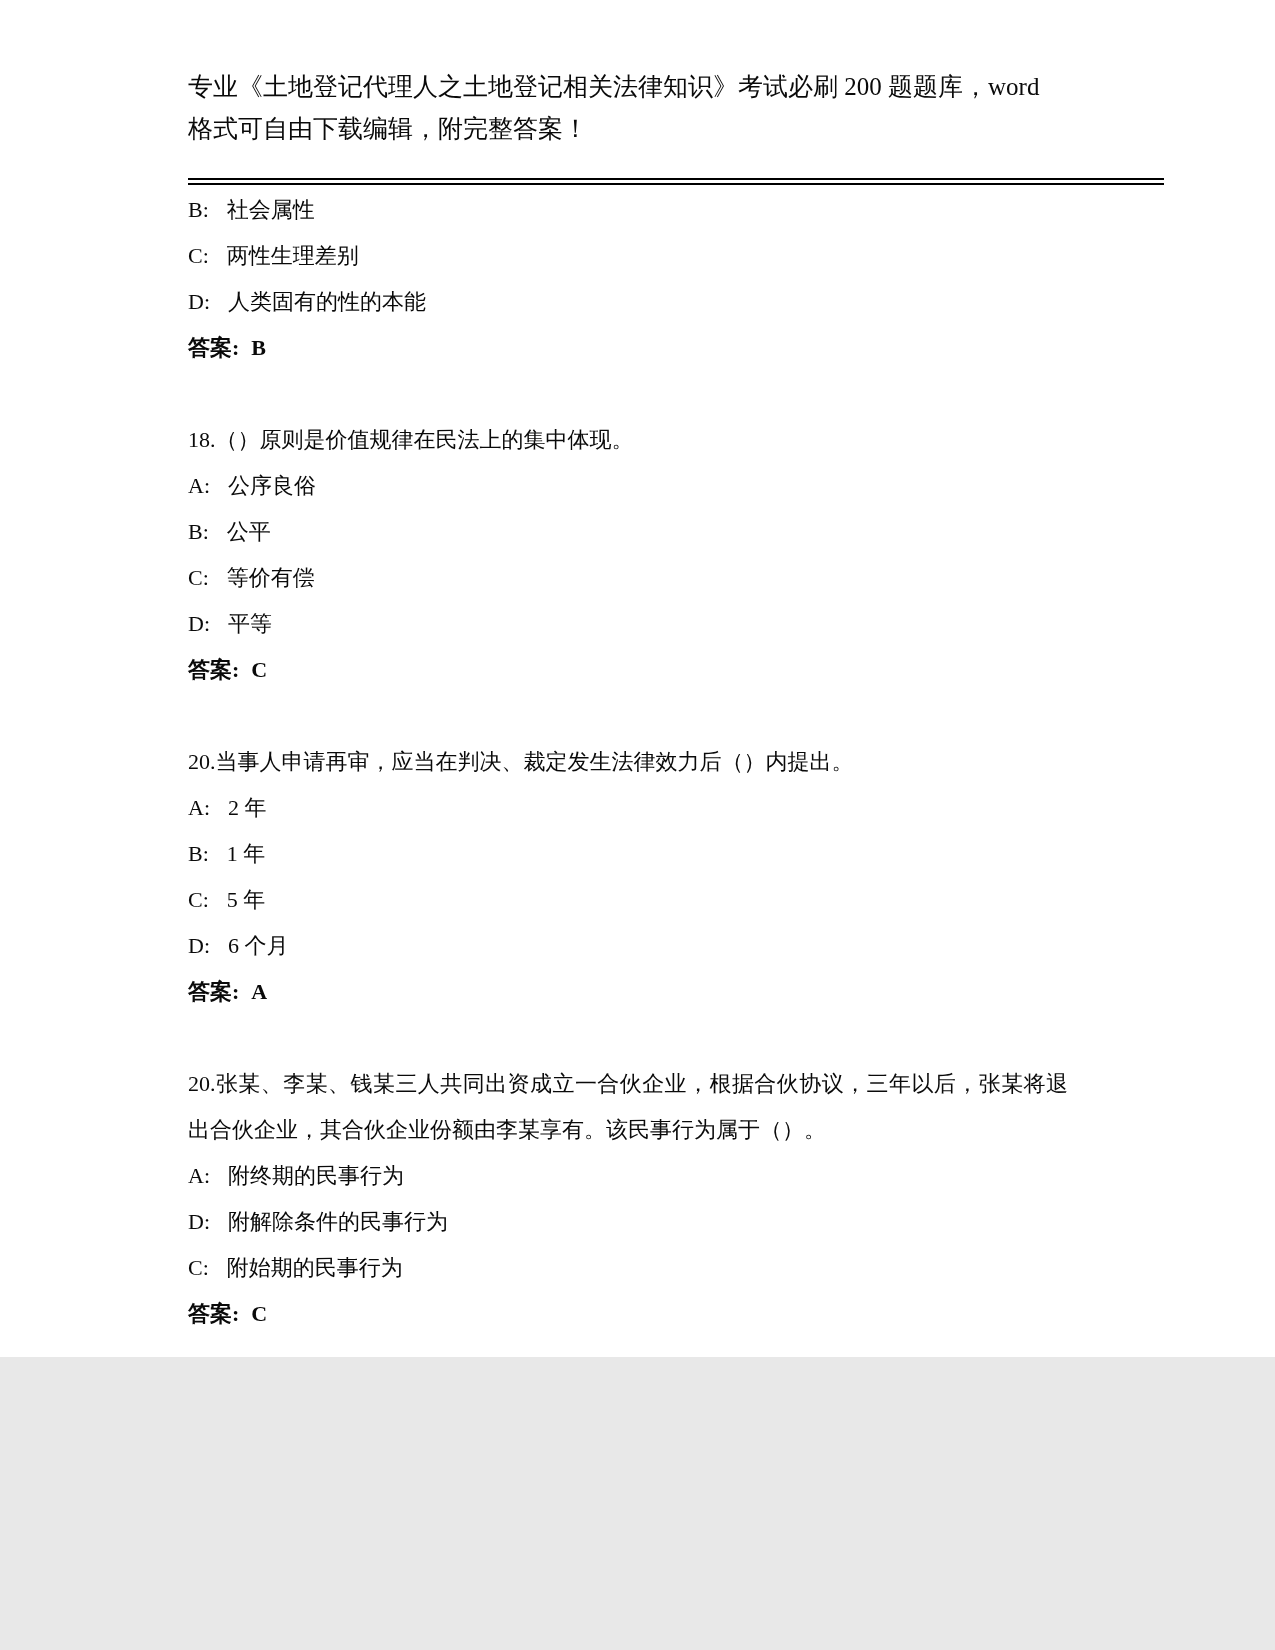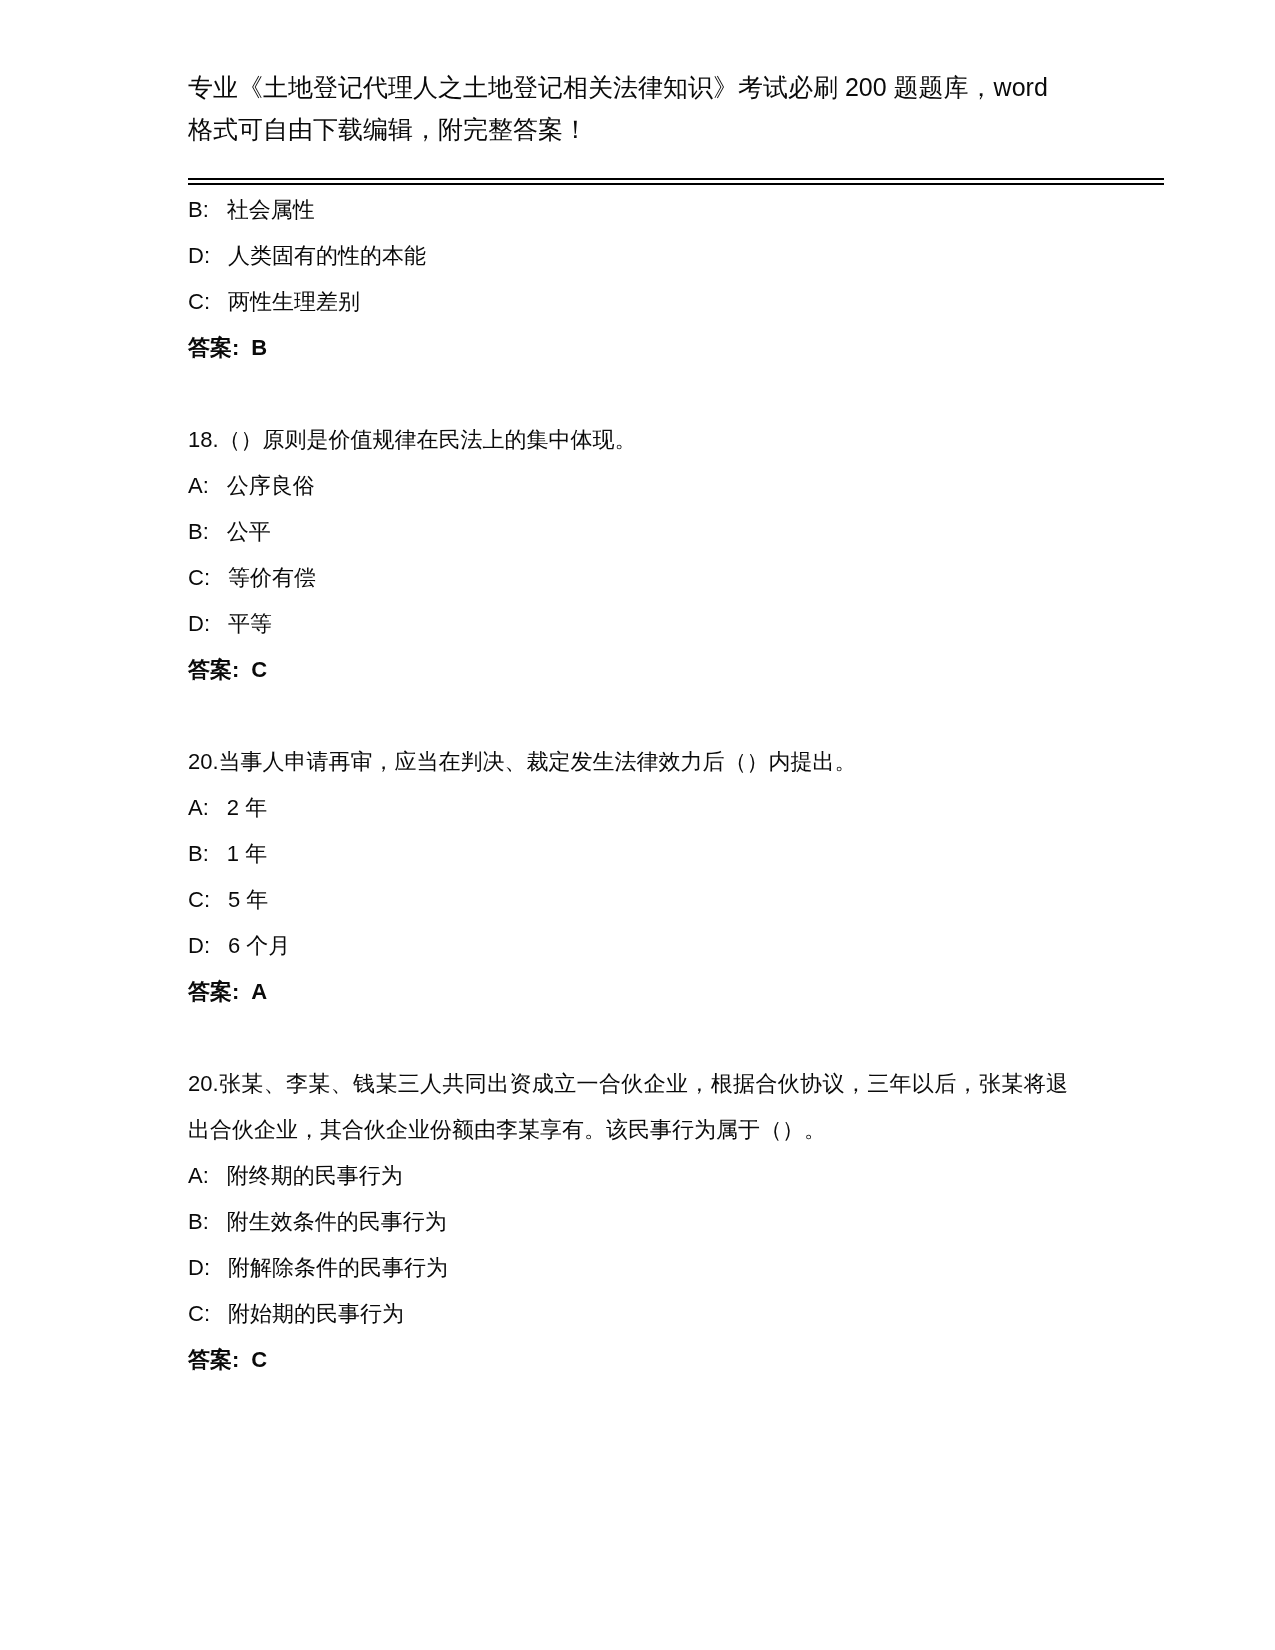--- a/index.html
+++ b/index.html
@@ -3,25 +3,25 @@
 <meta charset="utf-8">
 <style>
   html, body {
     margin: 0;
     padding: 0;
     background: #e8e8e8;
   }
   .page {
     position: relative;
     width: 1275px;
-    height: 1650px;
+    height: 1357px;
     margin: 0 auto;
     background: #ffffff;
     color: #000000;
-    font-family: Liberation Sans, sans-serif;
+    font-family: Liberation Serif, serif;
     overflow: hidden;
     box-sizing: border-box;
     padding: 66px 0 0 188px;
   }
   .header-text {
     width: 880px;
     margin: 0;
     font-size: 25px;
     line-height: 42px;
     font-weight: normal;
@@ -68,24 +68,24 @@
   <p class="header-text">专业《土地登记代理人之土地登记相关法律知识》考试必刷 200 题题库，word 格式可自由下载编辑，附完整答案！</p>
   <div class="header-rule"></div>
 
   <div class="body-area">
 
     <section>
       <p class="para option">
         <span class="opt-label">B:</span><span class="opt-text">社会属性</span>
       </p>
       <p class="para option">
-        <span class="opt-label">D:</span><span class="opt-text">人类固有的性的本能</span>
+        <span class="opt-label">C:</span><span class="opt-text">两性生理差别</span>
       </p>
       <p class="para option">
-        <span class="opt-label">C:</span><span class="opt-text">两性生理差别</span>
+        <span class="opt-label">D:</span><span class="opt-text">人类固有的性的本能</span>
       </p>
       <p class="para answer">
         <span class="answer-label">答案:</span><span class="answer-value">B</span>
       </p>
     </section>
 
     <section>
       <p class="para stem">18.（）原则是价值规律在民法上的集中体现。</p>
       <p class="para option">
         <span class="opt-label">A:</span><span class="opt-text">公序良俗</span>
@@ -122,23 +122,20 @@
         <span class="answer-label">答案:</span><span class="answer-value">A</span>
       </p>
     </section>
 
     <section>
       <p class="para stem">20.张某、李某、钱某三人共同出资成立一合伙企业，根据合伙协议，三年以后，张某将退出合伙企业，其合伙企业份额由李某享有。该民事行为属于（）。</p>
       <p class="para option">
         <span class="opt-label">A:</span><span class="opt-text">附终期的民事行为</span>
       </p>
       <p class="para option">
-        <span class="opt-label">B:</span><span class="opt-text">附生效条件的民事行为</span>
-      </p>
-      <p class="para option">
         <span class="opt-label">D:</span><span class="opt-text">附解除条件的民事行为</span>
       </p>
       <p class="para option">
         <span class="opt-label">C:</span><span class="opt-text">附始期的民事行为</span>
       </p>
       <p class="para answer">
         <span class="answer-label">答案:</span><span class="answer-value">C</span>
       </p>
     </section>
 

